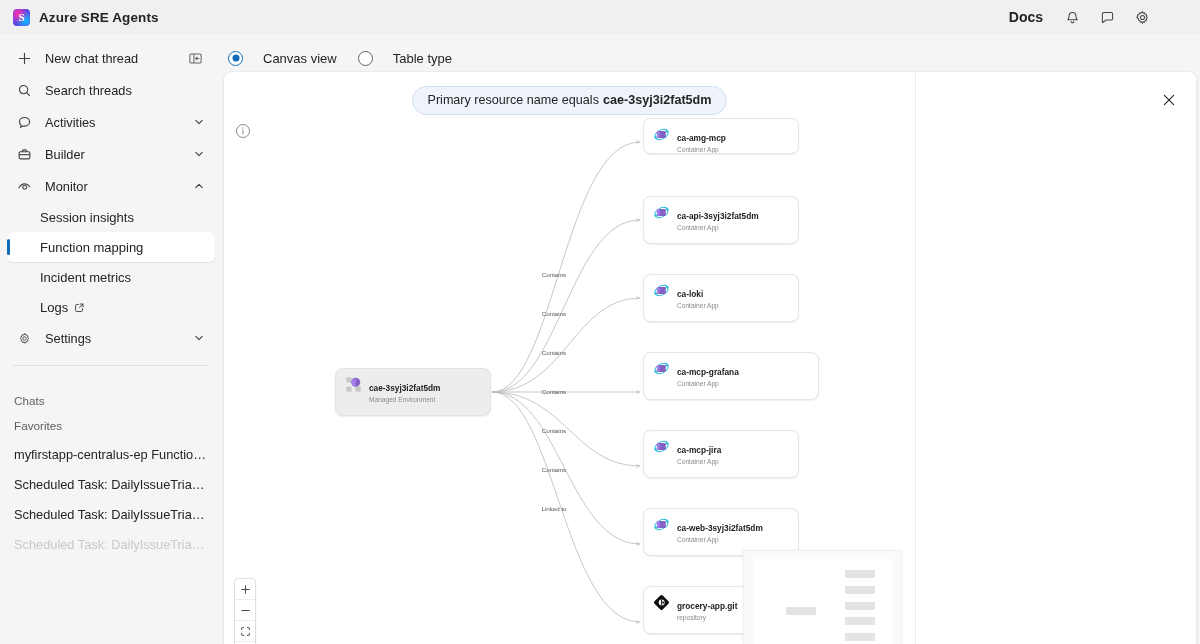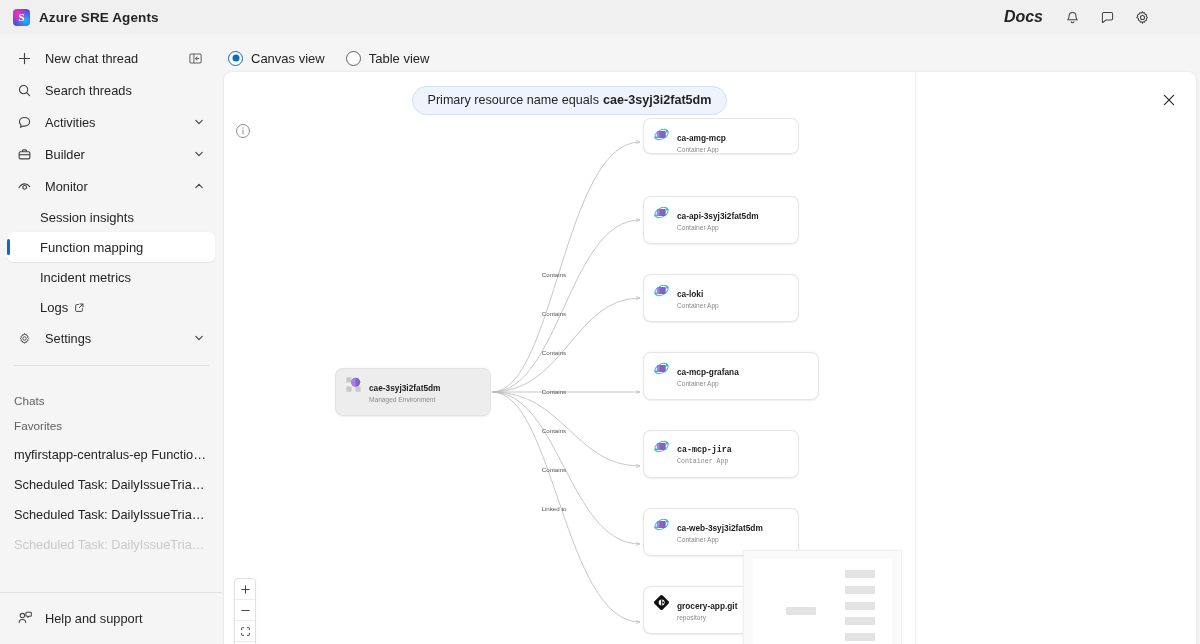--- a/index.html
+++ b/index.html
@@ -31,21 +31,21 @@
   .brand-mark::after{
     content:"S"; position:absolute; inset:0;
     display:flex; align-items:center; justify-content:center;
     color:#fff; font-size:11px; font-weight:700; font-family:"Liberation Serif", serif;
   }
   .brand-text { font-size: 13.5px; font-weight: 700; letter-spacing: .1px; }
 
   .topbar-right {
     margin-left: auto; display: flex; align-items: center; gap: 5px; padding-right: 43px;
   }
-  .docs-link { font-size: 16px; font-weight: 600; padding: 5px 9px; cursor: pointer; font-style: italic; }
+  .docs-link { font-size: 14px; font-weight: 600; padding: 5px 9px; cursor: pointer; }
   .hicon {
     width: 30px; height: 28px; display: flex; align-items: center; justify-content: center;
     cursor: pointer; border-radius: 4px;
   }
   .hicon svg { display: block; }
 
   
   .sidebar {
     position: absolute; top: 34px; left: 0; width: 222px; height: 610px;
     background: #f5f5f5;
@@ -94,21 +94,21 @@
   }
   .chat-item span { overflow:hidden; text-overflow:ellipsis; white-space:nowrap; display:block; width:100%;}
   .chat-item.faded { color: #c9c9c9; }
 
   .side-bottom { border-top: 1px solid #e0e0e0; padding: 9px 0 10px 0; }
 
   
   .main { position: absolute; top: 34px; left: 222px; width: 978px; height: 610px; }
 
   .viewtoggle { display: flex; align-items: center; gap: 21px; padding: 11px 0 0 6px; height: 37px; }
-  .radio-wrap { display: flex; align-items: center; gap: 8px; cursor: pointer; }
+  .radio-wrap { display: flex; align-items: center; gap: 20px; cursor: pointer; }
   .radio {
     width: 15px; height: 15px; border-radius: 50%; border: 1px solid #616161;
     background: #fff; position: relative; flex: 0 0 15px;
   }
   .radio.on { border: 1px solid #0f6cbd; }
   .radio.on::after {
     content:""; position:absolute; left:50%; top:50%; transform:translate(-50%,-50%);
     width:7px; height:7px; border-radius:50%; background:#0f6cbd;
   }
   .radio-label { font-size: 13px; color: #242424; }
@@ -338,44 +338,32 @@
           <span>Scheduled Task: DailyIssueTriager</span>
         </div>
       <div class="chat-item">
           <span>Scheduled Task: DailyIssueTriager</span>
         </div>
       <div class="chat-item faded">
           <span>Scheduled Task: DailyIssueTriager</span>
         </div>
     </div>
 
-    <div class="side-bottom">
-      <div class="side-row">
-        <span class="sico">
-          <svg width="16" height="16" viewBox="0 0 18 18" fill="none" stroke="#424242" stroke-width="1.15">
-            <circle cx="6.1" cy="6.3" r="2.5"></circle>
-            <path d="M2.4 14.2c0-2 1.6-3.5 3.7-3.5s3.7 1.5 3.7 3.5" stroke-linecap="round"></path>
-            <path d="M10.9 2.6h4.3a.9.9 0 01.9.9v2.6a.9.9 0 01-.9.9h-1.6l-1.5 1.3V7h-1.2a.9.9 0 01-.9-.9V3.5a.9.9 0 01.9-.9z" stroke-linejoin="round"></path>
-          </svg>
-        </span>
-        <span>Help and support</span>
-      </div>
-    </div>
   </div>
 
   <div class="main">
 
     <div class="viewtoggle">
       <div class="radio-wrap">
         <span class="radio on"></span>
         <span class="radio-label">Canvas view</span>
       </div>
       <div class="radio-wrap">
         <span class="radio"></span>
-        <span class="radio-label">Table view</span>
+        <span class="radio-label">Table type</span>
       </div>
     </div>
 
     <div class="canvas-card">
       <div class="canvas-inner">
 
         <svg class="graph-svg" viewBox="0 0 691 606">
           <defs>
             <marker id="arr" viewBox="0 0 8 8" refX="7" refY="4" markerWidth="6" markerHeight="6" orient="auto">
               <path d="M0.5 1.2 L6.6 4 L0.5 6.8" fill="none" stroke="#b0b0b0" stroke-width="0.9" stroke-linecap="round" stroke-linejoin="round"></path>
@@ -484,21 +472,21 @@
                 <circle cx="16.6" cy="6.3" r="1.5" fill="#32bedd"></circle>
               </svg>
             </span>
             <span>
               <span class="ntitle">ca-mcp-grafana</span>
               <span class="nsub" style="display:block">Container App</span>
             </span>
           </div>
         </div>
 
-        <div class="gnode" style="left:419px; top:358px; width:156px; height:48px;font-family:Liberation Mono, monospace;">
+        <div class="gnode" style="left:419px; top:358px; width:156px; height:48px;">
           <div class="nrow">
             <span class="nicon">
               <svg width="17" height="17" viewBox="0 0 20 20">
                 <ellipse cx="10" cy="10" rx="8.4" ry="5.2" transform="rotate(-28 10 10)" fill="none" stroke="#32bedd" stroke-width="1.2"></ellipse>
                 <rect x="4.6" y="5.9" width="10.4" height="8.2" rx="1.4" fill="#8661c5"></rect>
                 <rect x="4.6" y="5.9" width="3.1" height="8.2" rx="1.4" fill="#a67ee8"></rect>
                 <circle cx="3.2" cy="13.6" r="1.5" fill="#32bedd"></circle>
                 <circle cx="16.6" cy="6.3" r="1.5" fill="#32bedd"></circle>
               </svg>
             </span>

